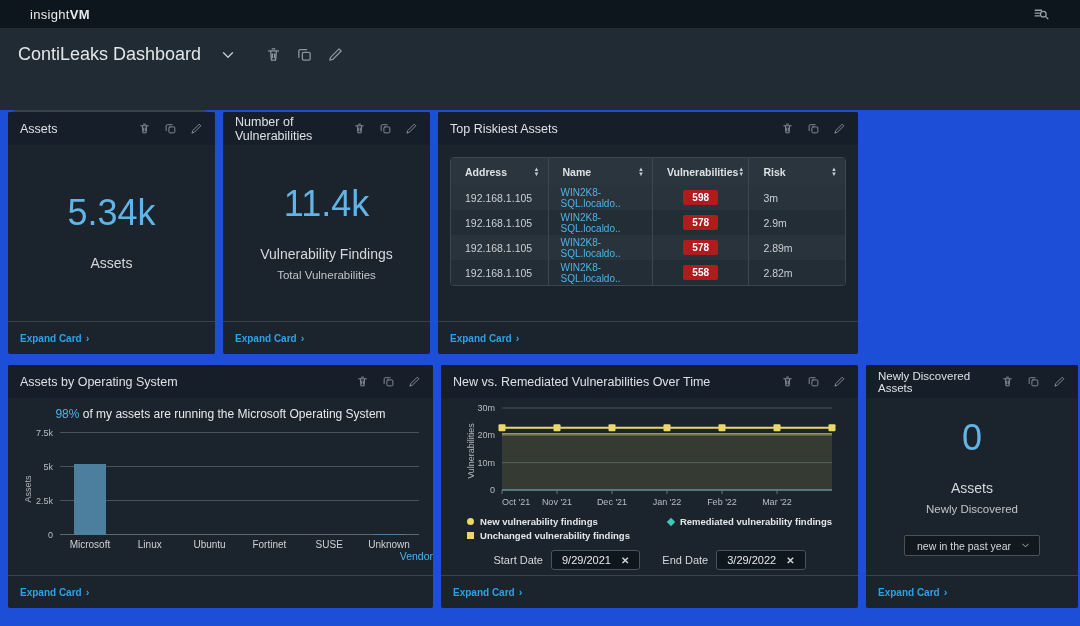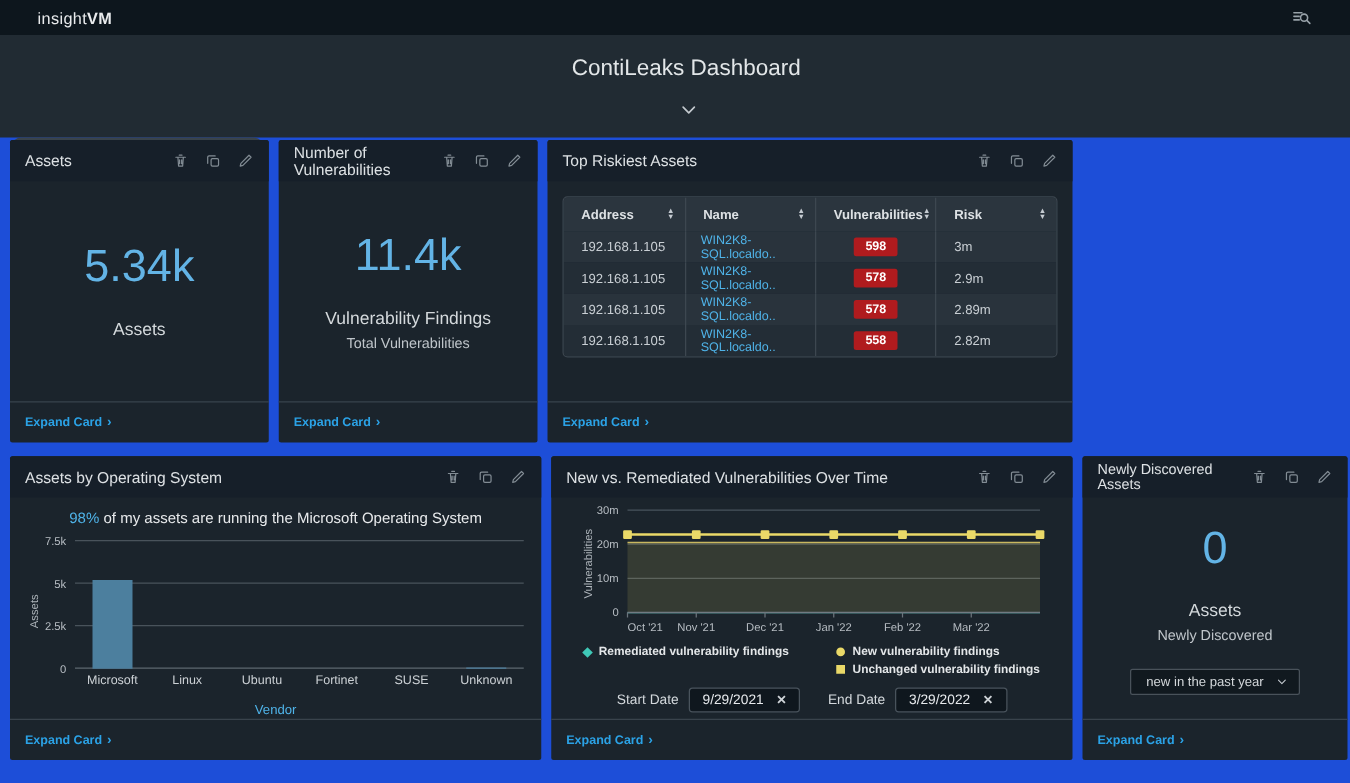--- a/index.html
+++ b/index.html
@@ -9,21 +9,21 @@
 
   
   .topnav { position:absolute; left:0; top:0; width:1080px; height:28px; background:#0d161d;
             display:flex; align-items:center; justify-content:space-between; padding:0 30px 0 30px; }
   .logo { color:#e9ebed; font-size:13px; letter-spacing:.3px; }
   .logo b { font-weight:bold; }
   .topnav-icon { color:#97a1a8; width:17px; height:17px; display:inline-flex; cursor:pointer; }
 
   
   .dash-header { position:absolute; left:0; top:28px; width:1080px; height:82px; background:#212b33; }
-  .title-row { display:flex; align-items:center; gap:14px; padding:16px 0 0 18px;flex-direction:column; }
+  .title-row { display:flex; align-items:center; gap:14px; padding:16px 0 0 18px; }
   .page-title { color:#e2e6e8; font-size:18px; font-weight:400; }
   .ticon { color:#8b959d; width:17px; height:17px; display:inline-flex; cursor:pointer; }
   .ticon.first { margin-left:14px; }
   .chev-icon { color:#c3c9ce; width:18px; height:18px; display:inline-flex; cursor:pointer; margin-left:4px; }
   .chip { position:absolute; left:8px; top:82px; height:19px; background:#39434b; border-radius:10px;
           display:inline-flex; align-items:center; gap:5px; padding:0 9px; color:#e3e6e9; font-size:10px; }
   .chip b { font-weight:bold; }
   .chip-x { font-size:9px; font-weight:bold; color:#cdd2d6; cursor:pointer; margin-left:3px; }
 
   
@@ -73,21 +73,21 @@
   .y-axis-title { position:absolute; left:-46px; top:50%; transform:rotate(-90deg) translateX(0%);
                   transform-origin:center; font-size:9px; color:#aeb5bb; }
   .os-grid { position:absolute; left:0; right:0; height:1px; background:#49535b; }
   .os-grid.zero { background:#5d676f; height:1.5px; }
   .os-ytick { position:absolute; right:calc(100% + 7px); transform:translateY(50%); font-size:9px; color:#b7bdc3; white-space:nowrap; }
   .os-bars { position:absolute; left:0; right:0; top:0; bottom:0; display:flex; align-items:flex-end; }
   .os-slot { flex:1; display:flex; justify-content:center; align-items:flex-end; height:100%; }
   .os-bar { width:32px; background:#4c7f9e; }
   .os-xlabels { display:flex; margin:4px 14px 0 52px; }
   .os-xlabels span { flex:1; text-align:center; font-size:10px; color:#ccd1d5; }
-  .os-xtitle { text-align:center; font-size:10.5px; color:#4fb3e8; margin-top:12px; }
+  .os-xtitle { text-align:right; font-size:10.5px; color:#4fb3e8; margin-top:0; }
 
   
   .trend-wrap { position:relative; margin-top:4px; display:flex; justify-content:center; }
   .trend-ylab { position:absolute; left:2px; top:44px; transform:rotate(-90deg); transform-origin:center;
                 font-size:9px; color:#aeb5bb; }
   .trend-legend { display:flex; justify-content:center; gap:38px; margin-top:2px; }
   .leg-col { display:flex; flex-direction:column; gap:3px; }
   .leg-item { display:flex; align-items:center; gap:6px; font-size:9.5px; font-weight:bold; color:#e4e7e9; cursor:pointer; }
   .mk { width:7px; height:7px; display:inline-block; flex:none; }
   .mk.circle { border-radius:50%; }
@@ -442,34 +442,34 @@
             <text x="152" y="103" text-anchor="middle" fill="#b7bdc3" font-size="9" font-family="Liberation Sans, sans-serif">Dec '21</text>
             <line x1="207" y1="88" x2="207" y2="92" stroke="#6b747c" stroke-width="1"></line>
             <text x="207" y="103" text-anchor="middle" fill="#b7bdc3" font-size="9" font-family="Liberation Sans, sans-serif">Jan '22</text>
             <line x1="262" y1="88" x2="262" y2="92" stroke="#6b747c" stroke-width="1"></line>
             <text x="262" y="103" text-anchor="middle" fill="#b7bdc3" font-size="9" font-family="Liberation Sans, sans-serif">Feb '22</text>
             <line x1="317" y1="88" x2="317" y2="92" stroke="#6b747c" stroke-width="1"></line>
             <text x="317" y="103" text-anchor="middle" fill="#b7bdc3" font-size="9" font-family="Liberation Sans, sans-serif">Mar '22</text>
           </svg>
       </div>
       <div class="trend-legend">
-        <div class="leg-col" id="leg-col-2">
-            <span class="leg-item">
-              <span class="mk diamond" style="background: rgb(63, 200, 183);"></span>
-              <span>Remediated vulnerability findings</span>
-            </span>
-          </div>
         <div class="leg-col" id="leg-col-1">
             <span class="leg-item">
               <span class="mk circle" style="background: rgb(234, 217, 104);"></span>
               <span>New vulnerability findings</span>
             </span>
             <span class="leg-item">
               <span class="mk square" style="background: rgb(234, 217, 104);"></span>
               <span>Unchanged vulnerability findings</span>
+            </span>
+          </div>
+        <div class="leg-col" id="leg-col-2">
+            <span class="leg-item">
+              <span class="mk diamond" style="background: rgb(63, 200, 183);"></span>
+              <span>Remediated vulnerability findings</span>
             </span>
           </div>
       </div>
       <div class="trend-dates">
         <label>Start Date</label>
         <div class="date-box">
           <span>9/29/2021</span>
           <span class="clear-x">✕</span>
         </div>
         <span class="date-gap"></span>

